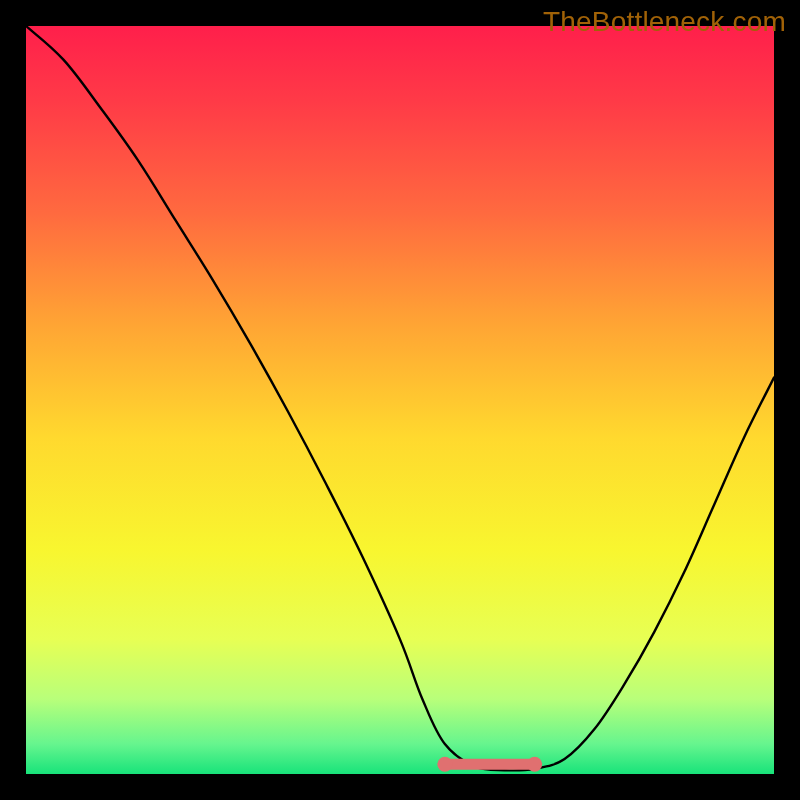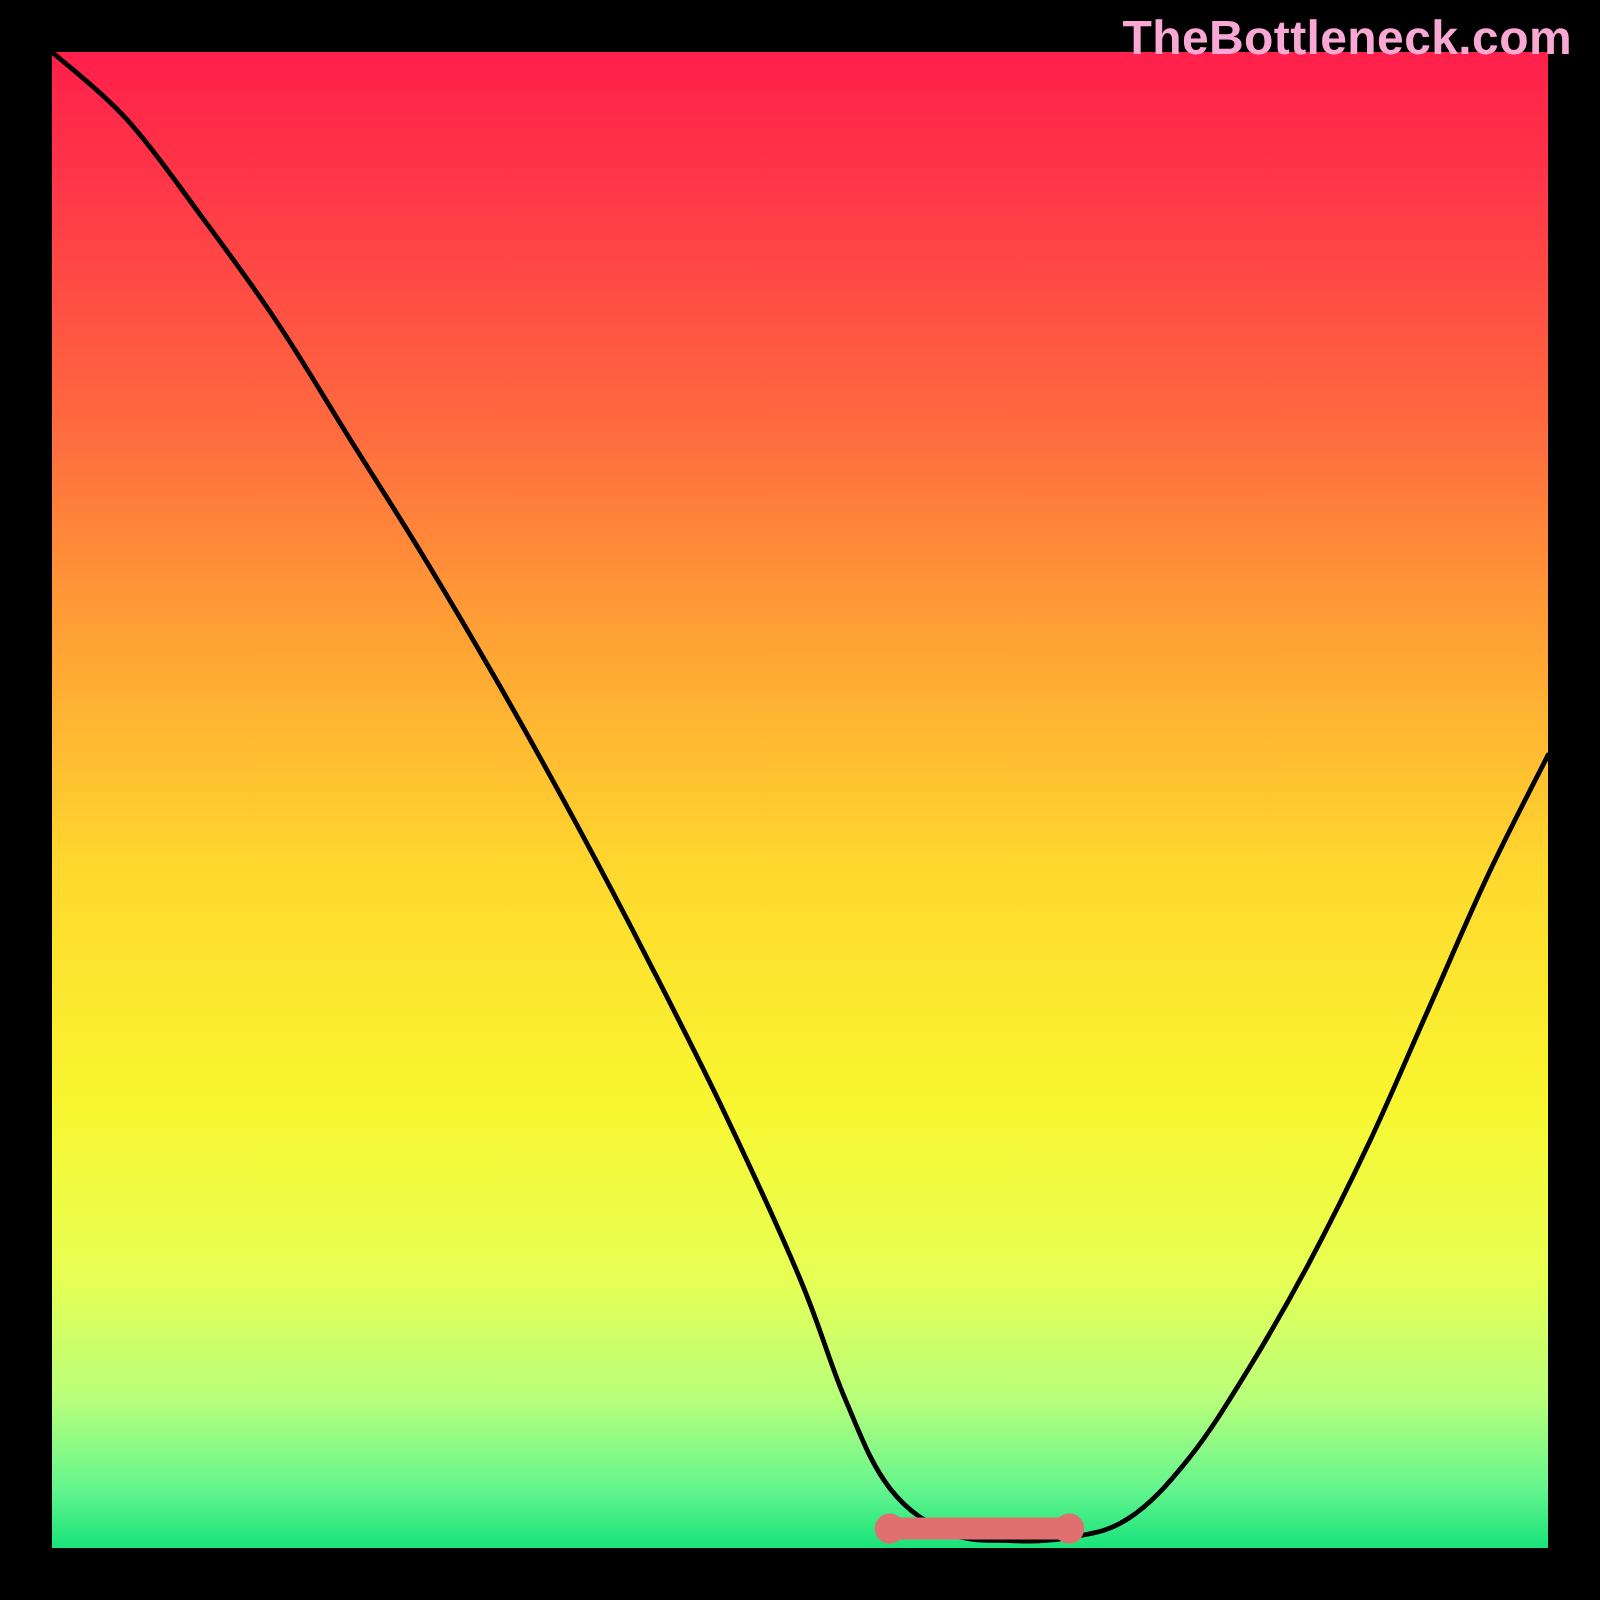--- a/index.html
+++ b/index.html
@@ -8,23 +8,23 @@
     height: 800px;
     overflow: hidden;
     background: #000;
     font-family: Arial, Helvetica, sans-serif;
     position: relative;
   }
   .watermark {
     position: absolute;
     top: 6px;
     right: 14px;
-    color: #f9a8d4;
-    font-size: 24px;
-    font-weight: 700;
+    color: #a16207;
+    font-size: 28px;
+    font-weight: 400;
     letter-spacing: 0.2px;
     z-index: 10;
   }
   .frame {
     position: absolute;
     left: 26px;
     top: 26px;
     width: 748px;
     height: 748px;
     background: #000;

